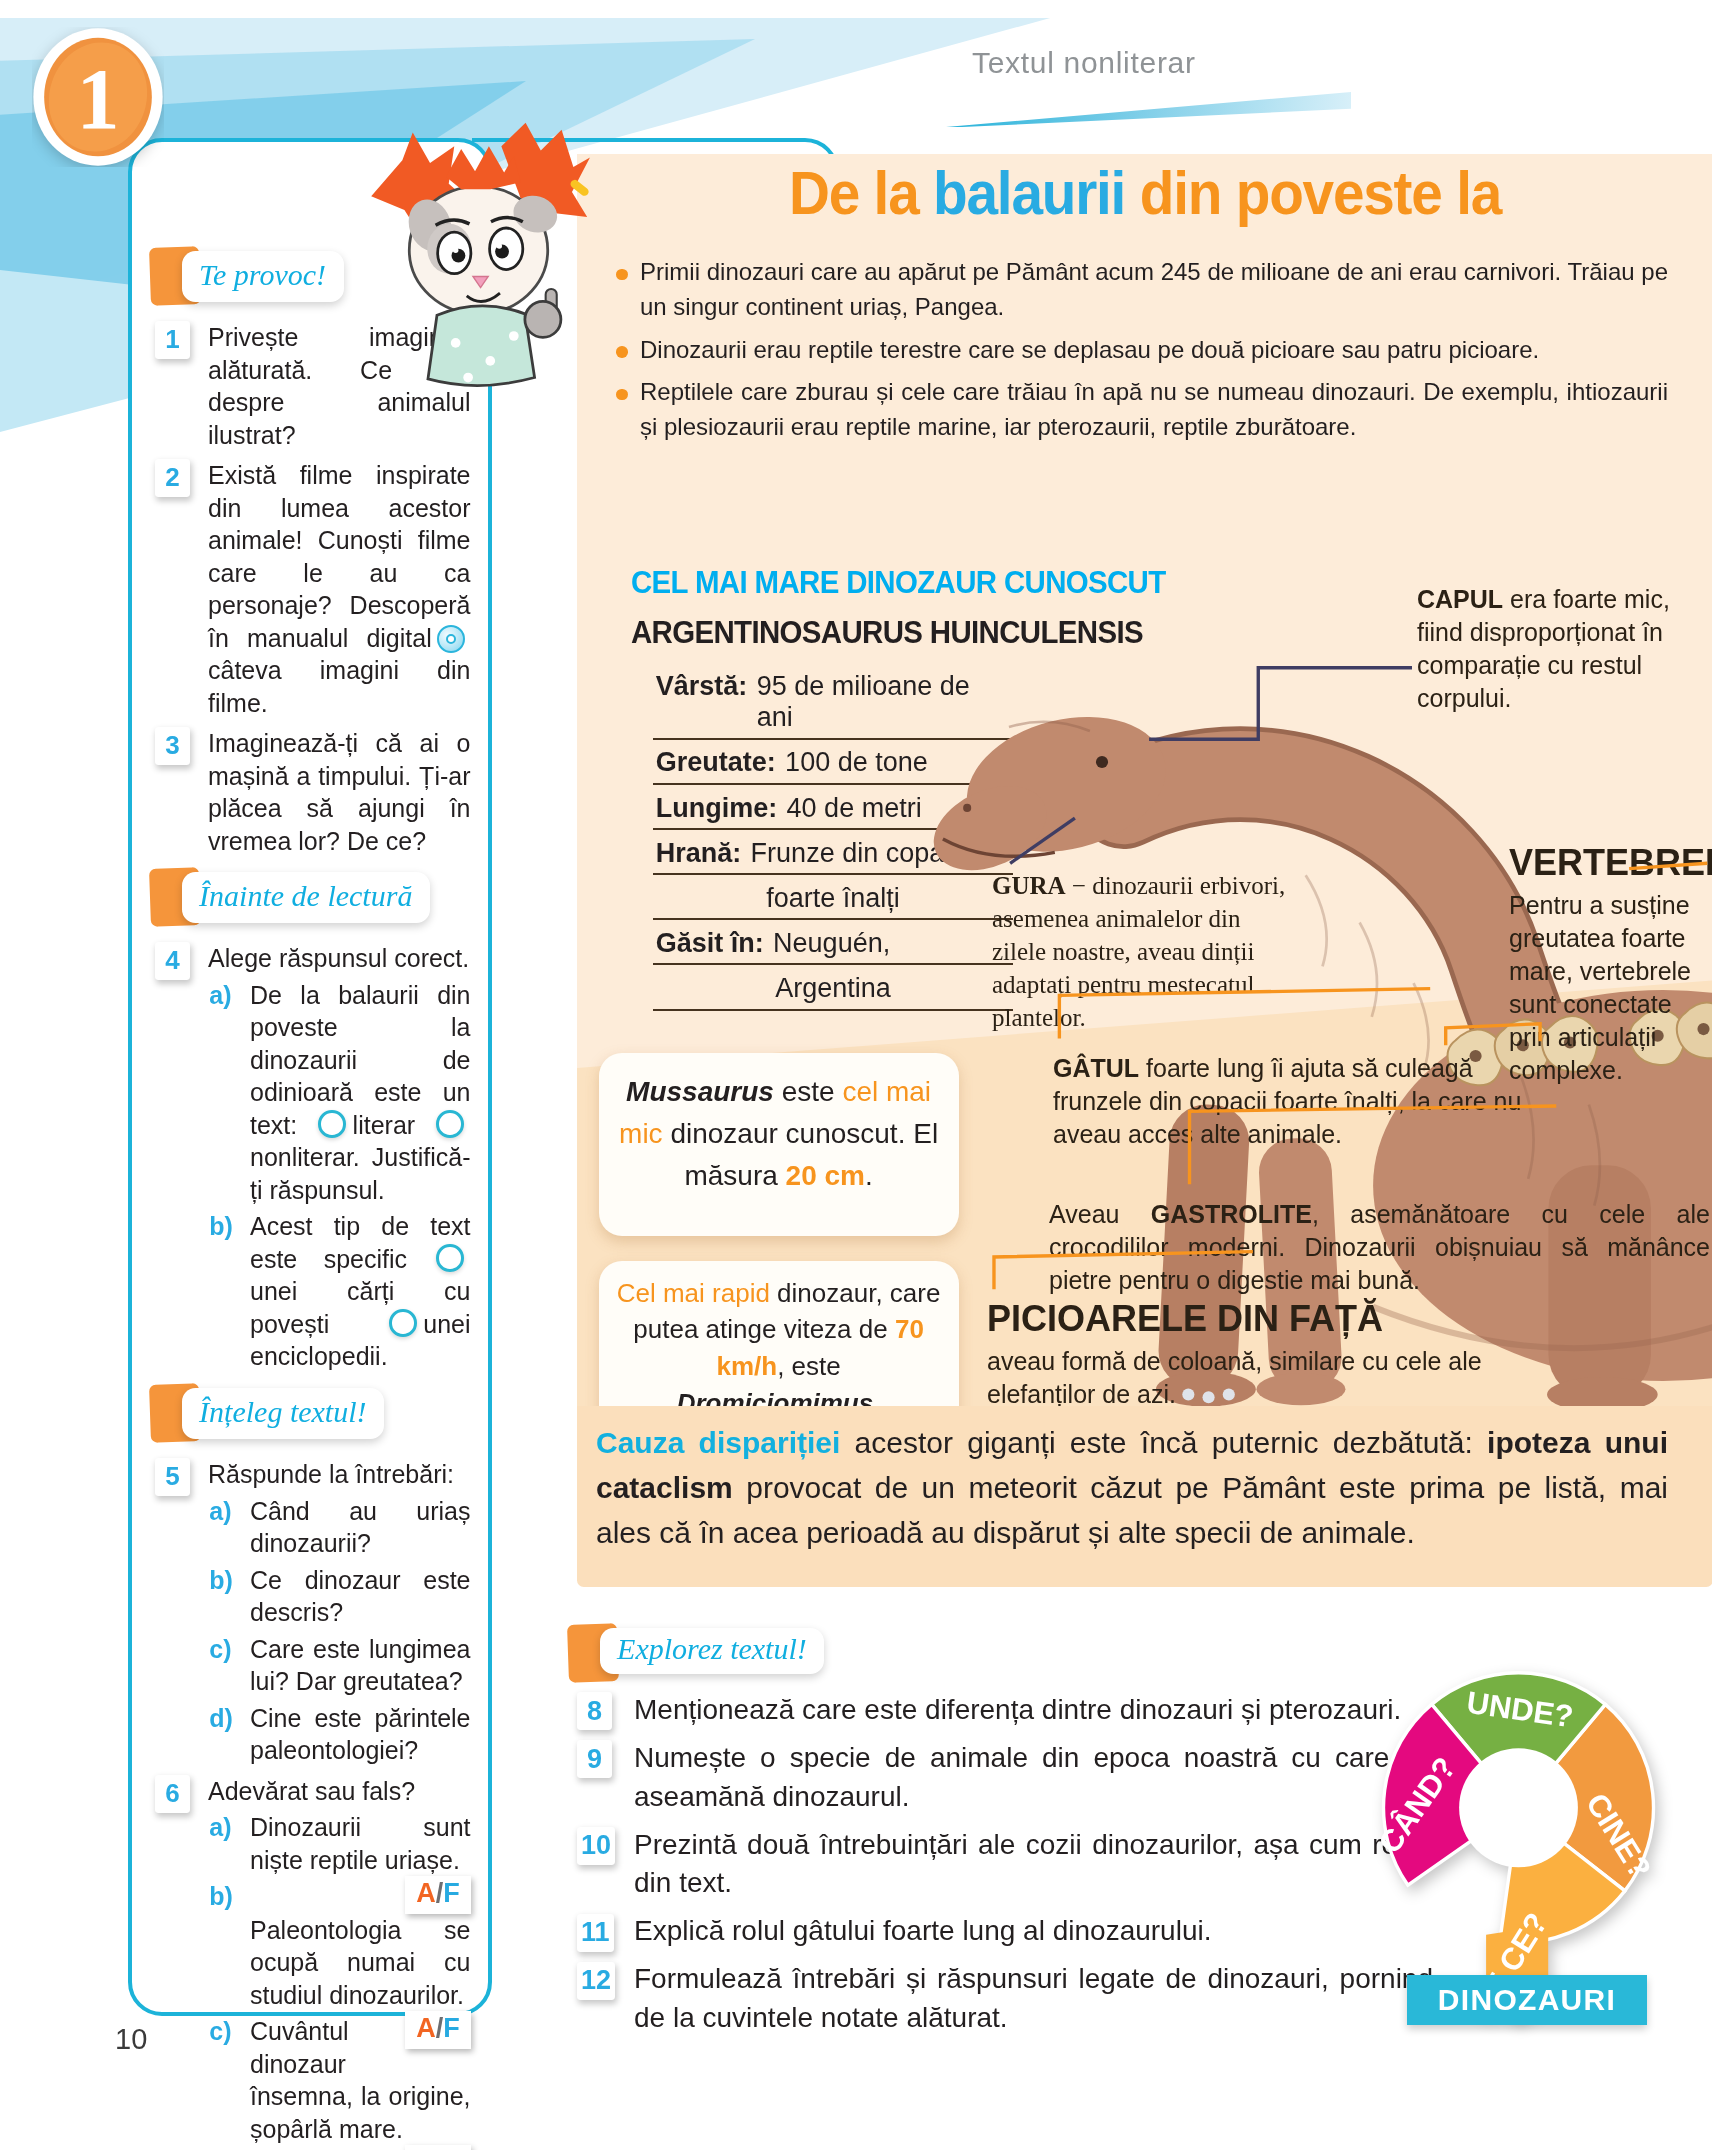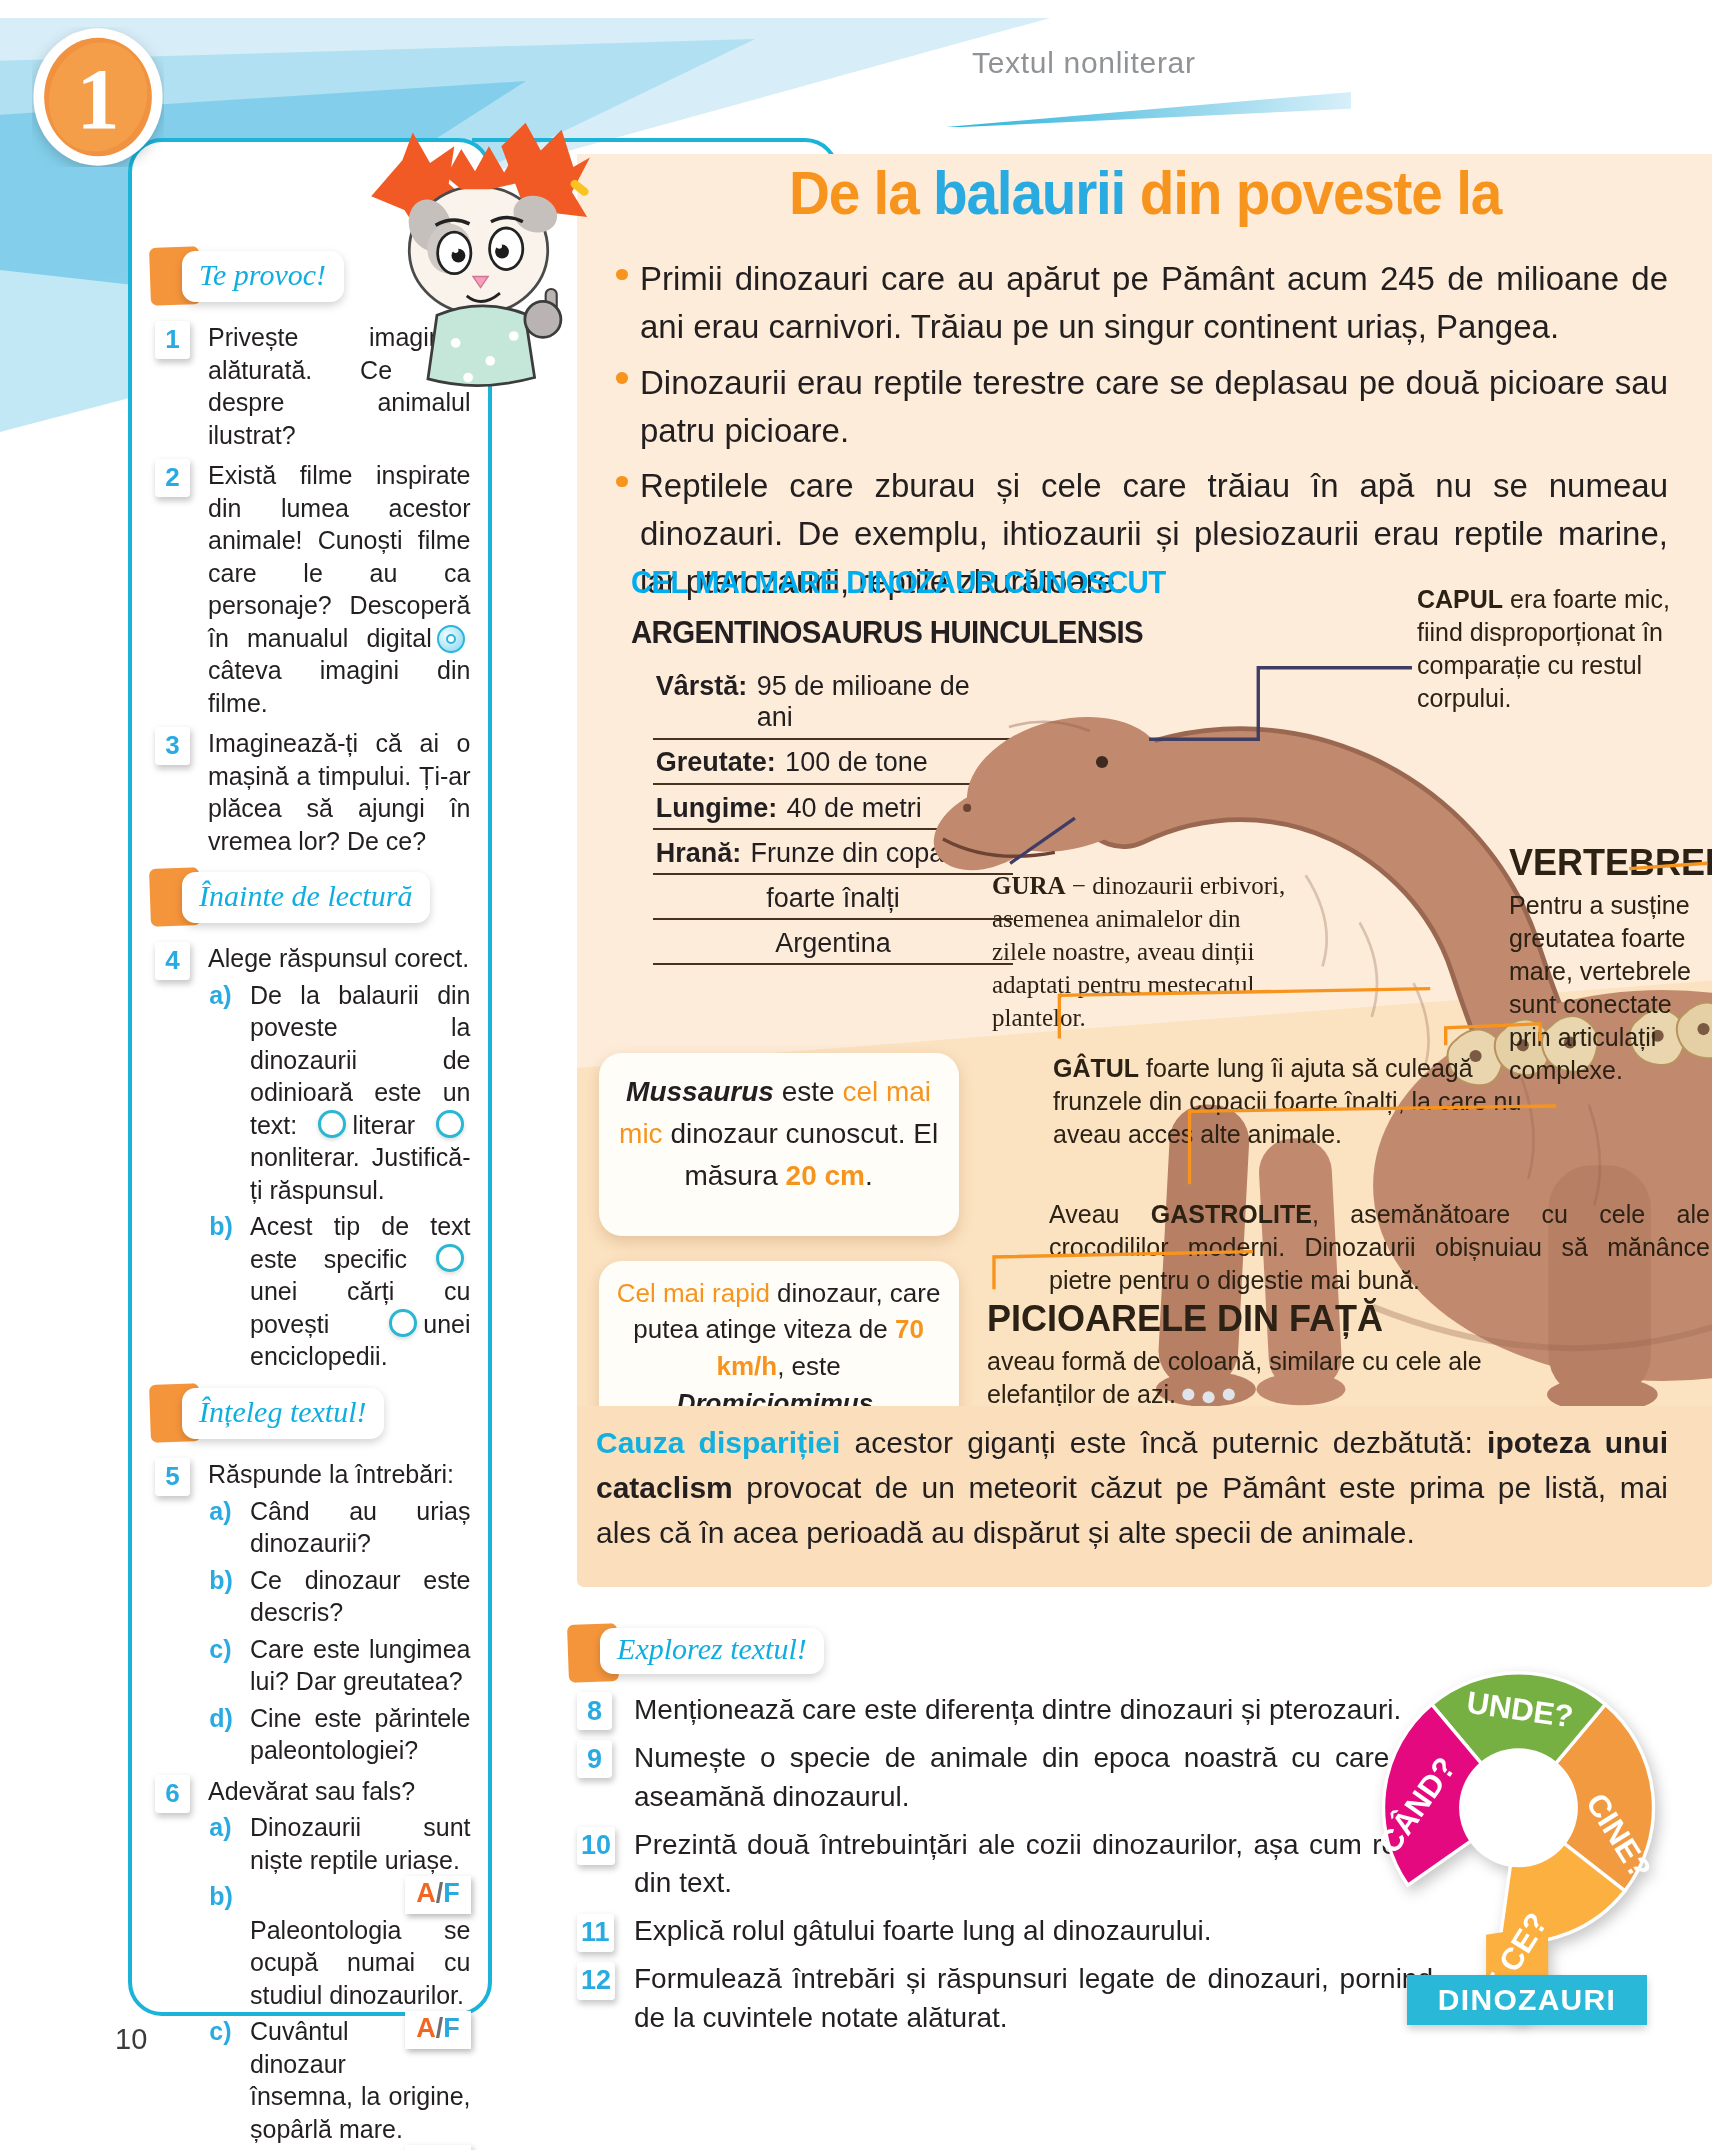--- a/index.html
+++ b/index.html
@@ -62,21 +62,21 @@
   
   .mascot{position:absolute;left:364px;top:120px;width:229px;height:270px;z-index:8;}
 
   
   .panel{position:absolute;left:577px;top:154px;width:1136px;height:1252px;background:#fdecd9;z-index:4;overflow:hidden;}
   .panel-band{position:absolute;left:0;top:0;width:100%;height:100%;background:#fbe2c1;
      clip-path:polygon(0 73%,100% 66%,100% 100%,0 100%);}
   .big-title{position:absolute;left:50%;top:4px;transform:translateX(-50%) scaleX(.93);transform-origin:center;
      white-space:nowrap;font-size:61px;font-weight:700;letter-spacing:-1.3px;}
   .bullets{position:absolute;left:39px;top:101px;width:1052px;}
-  .bullet{position:relative;padding-left:24px;margin-bottom:8px;font-size:33px;line-height:1.45;text-align:justify;}
+  .bullet{position:relative;padding-left:24px;margin-bottom:8px;font-size:24px;line-height:1.45;text-align:justify;}
   .bdot{position:absolute;left:0;top:13.5px;width:11.5px;height:11.5px;border-radius:50%;background:#f7941e;}
   .subtitle1{position:absolute;left:54px;top:410px;font-size:32px;font-weight:700;color:#00aeef;
      transform:scaleX(.92);transform-origin:left;white-space:nowrap;letter-spacing:-0.7px;}
   .subtitle2{position:absolute;left:54px;top:460px;font-size:32px;font-weight:700;color:#231f20;
      transform:scaleX(.92);transform-origin:left;white-space:nowrap;letter-spacing:-0.7px;}
   .facts{position:absolute;left:31px;top:510px;width:405px;}
   .fact{display:flex;gap:9.4px;border-bottom:2px solid #46331f;padding:7.4px 2.7px 4.7px;font-size:27px;margin-left:45px;}
   .fact .flabel{font-weight:700;white-space:nowrap;}
   .fact.center{justify-content:center;}
 
@@ -282,20 +282,24 @@
         <div class="fact">
           <span class="flabel">Lungime:</span>
           <span>40 de metri</span>
         </div>
         <div class="fact">
           <span class="flabel">Hrană:</span>
           <span>Frunze din copaci</span>
         </div>
         <div class="fact center">
           <span>foarte înalți</span>
+        </div>
+        <div class="fact">
+          <span class="flabel">Găsit în:</span>
+          <span>Neuguén,</span>
         </div>
         <div class="fact center">
           <span>Argentina</span>
         </div>
       </div>
 
     <div class="dino">
       <svg viewBox="0 0 1164 1047" width="785" height="706">
         <path d="M 290 150 C 520 40 770 170 840 380 C 885 515 905 565 985 615" stroke="#9a6850" stroke-width="142" fill="none" stroke-linecap="round"></path>
         <path d="M 290 150 C 520 40 770 170 840 380 C 885 515 905 565 985 615" stroke="#c18a6e" stroke-width="128" fill="none" stroke-linecap="round"></path>

